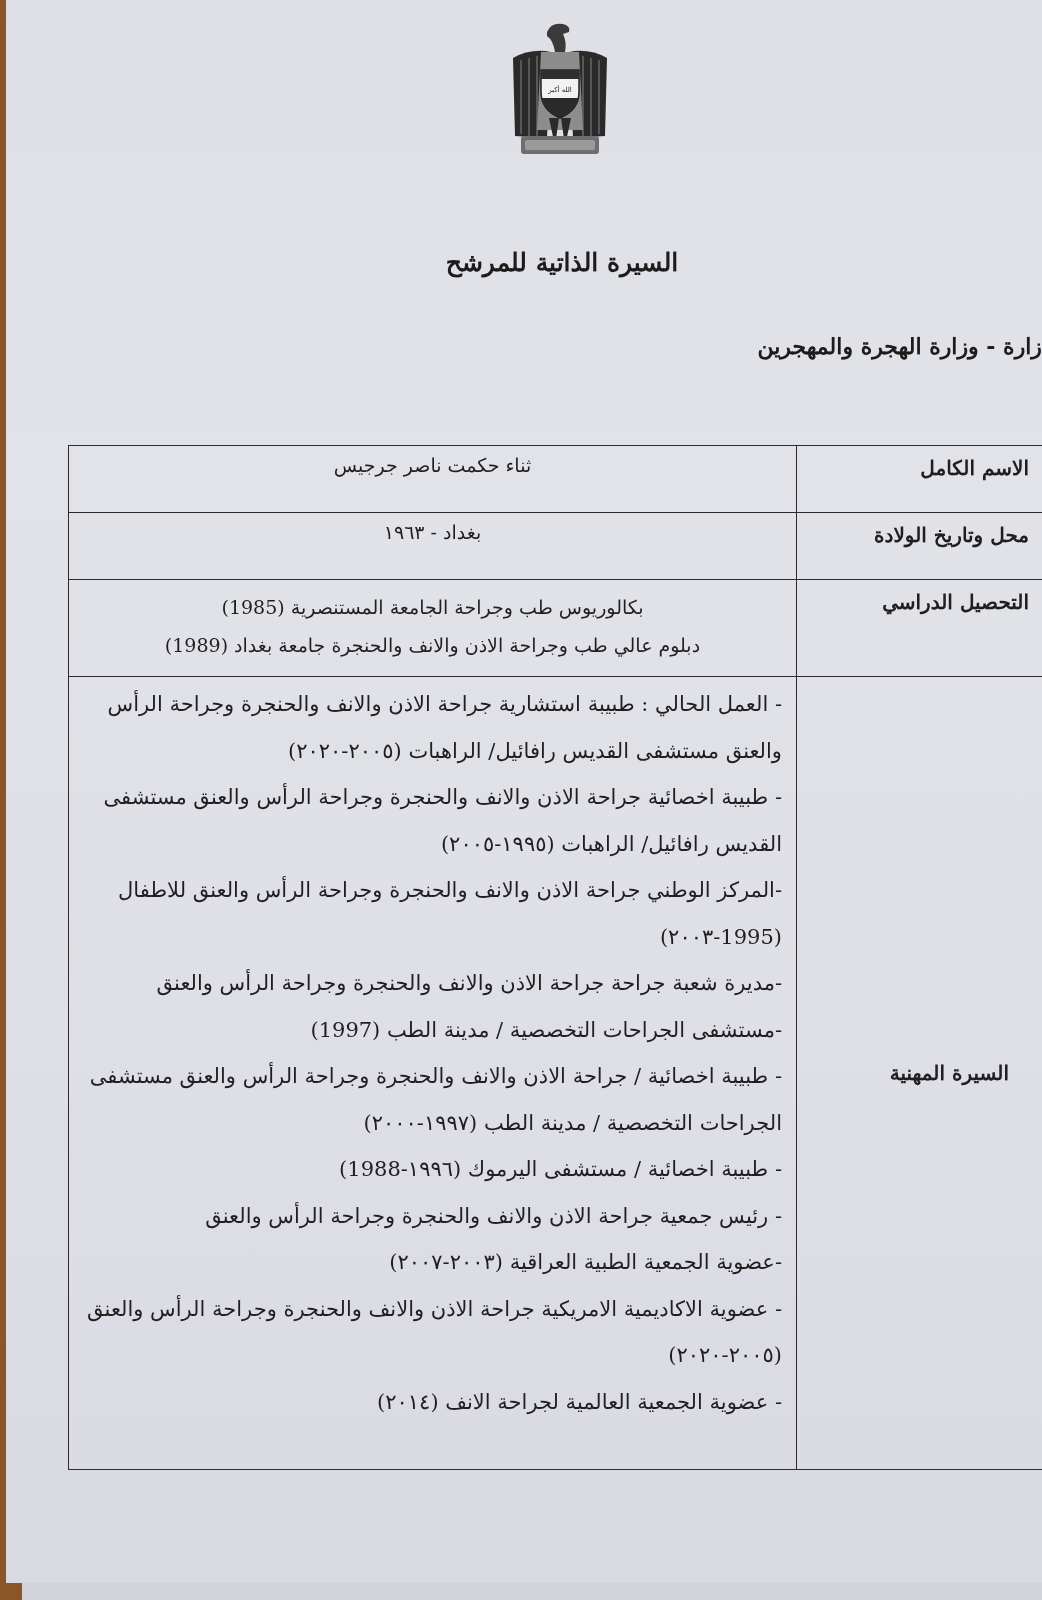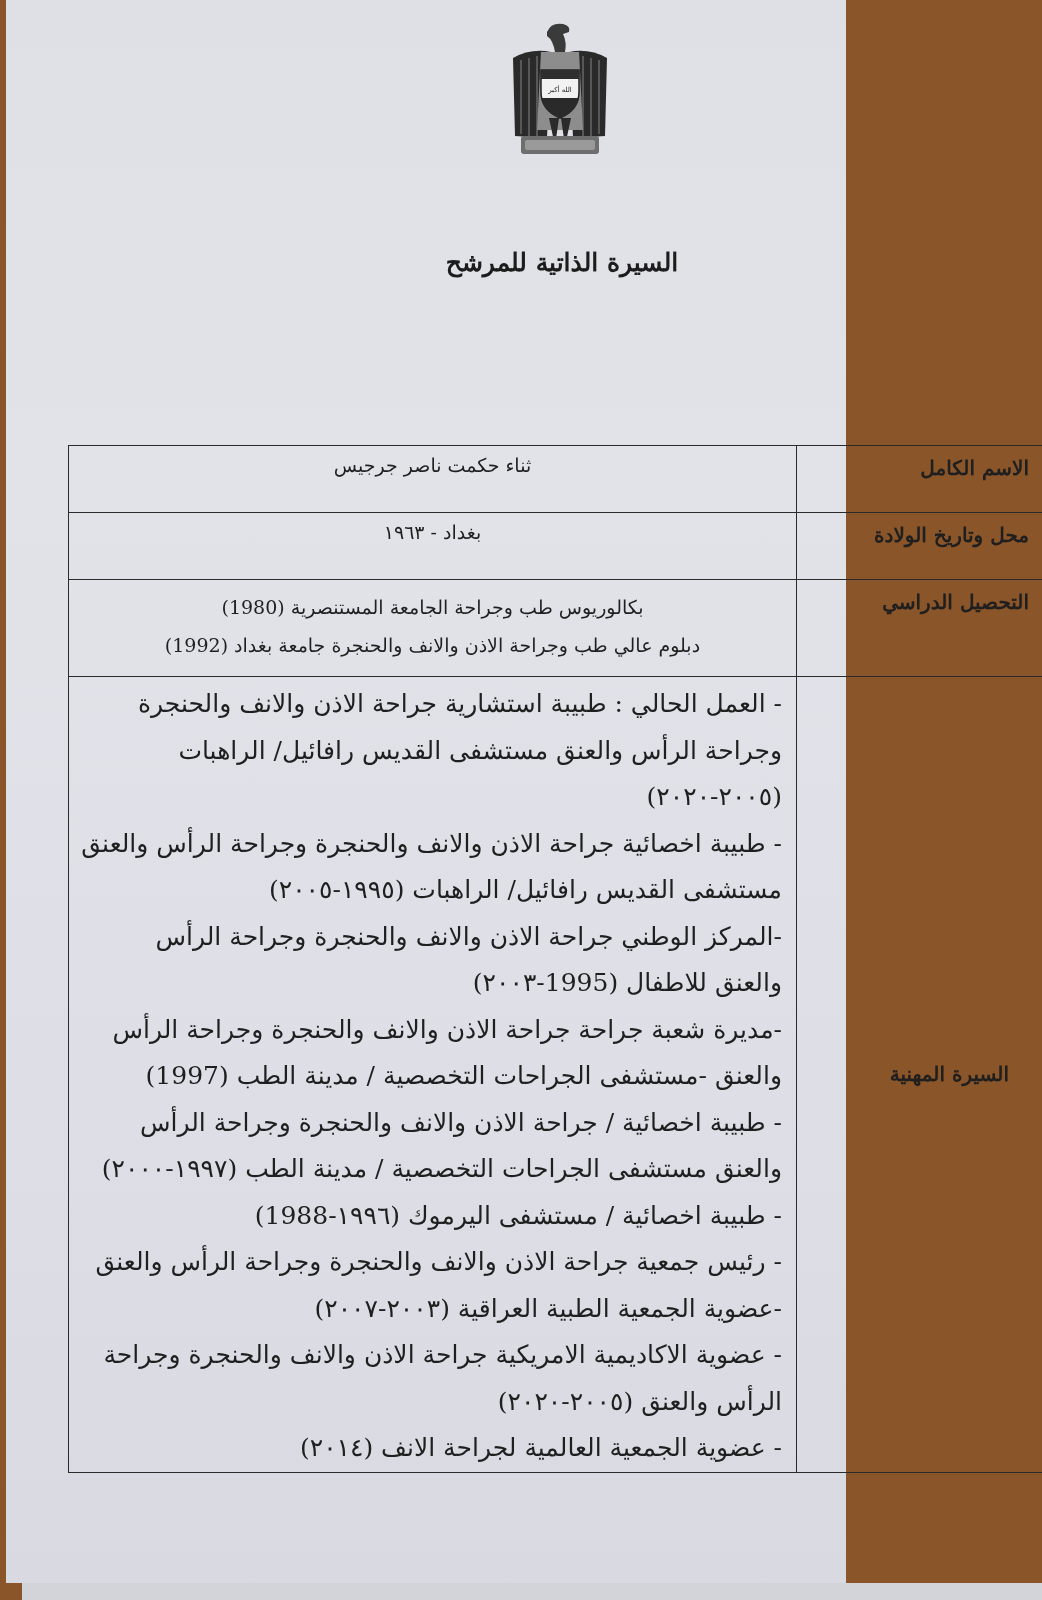--- a/index.html
+++ b/index.html
@@ -11,21 +11,21 @@
       height: 1600px;
       position: relative;
       overflow: hidden;
       background: #8a5528;
       font-family: "DejaVu Serif", "Liberation Serif", serif;
     }
     .page {
       position: absolute;
       left: 6px;
       top: 0;
-      width: 840px;
+      width: 1036px;
       height: 1583px;
       background: linear-gradient(180deg, #dfe0e6 0%, #e2e3e9 30%, #dedfe6 70%, #d9dae1 100%);
     }
     .page-under {
       position: absolute;
       left: 22px;
       top: 1583px;
       width: 1020px;
       height: 17px;
       background: #d3d4da;
@@ -95,21 +95,21 @@
       line-height: 38px;
     }
     .row-career td.label {
       vertical-align: middle;
       padding-top: 0;
       padding-right: 48px;
     }
     .row-career td.value {
       text-align: right;
       padding: 4px 14px 0 12px;
-      font-size: 25px;
+      font-size: 21px;
       line-height: 46.5px;
     }
     .career-item {
       display: block;
     }
   </style>
 </head>
 <body>
 
 <div class="page">
@@ -137,36 +137,37 @@
     <text x="59" y="74" font-size="7" text-anchor="middle" fill="#222" font-family="DejaVu Sans, sans-serif">الله أكبر</text>
 
     <path d="M48 100 L54 128 L58 100 Z M60 100 L64 128 L70 100 Z" fill="#2a2a2a"></path>
 
     <rect x="20" y="118" width="78" height="18" rx="3" fill="#6e6e6e"></rect>
     <rect x="24" y="122" width="70" height="10" rx="2" fill="#9a9a9a"></rect>
   </svg>
 
   <div class="doc-title">السيرة الذاتية للمرشح</div>
 
+  <div class="ministry">زارة - وزارة الهجرة والمهجرين</div>
 
   <table class="cv-table">
     <tbody>
         <tr class="row-name">
       <td class="label">الاسم الكامل</td>
       <td class="value">ثناء حكمت ناصر جرجيس</td>
     </tr>
     <tr class="row-birth">
       <td class="label">محل وتاريخ الولادة</td>
       <td class="value">بغداد - ١٩٦٣</td>
     </tr>
     <tr class="row-edu">
       <td class="label">التحصيل الدراسي</td>
       <td class="value">
-        <div class="edu-line">بكالوريوس طب وجراحة الجامعة المستنصرية (1980)</div>
-        <div class="edu-line">دبلوم عالي طب وجراحة الاذن والانف والحنجرة جامعة بغداد (1992)</div>
+        <div class="edu-line">بكالوريوس طب وجراحة الجامعة المستنصرية (1985)</div>
+        <div class="edu-line">دبلوم عالي طب وجراحة الاذن والانف والحنجرة جامعة بغداد (1989)</div>
       </td>
     </tr>
     <tr class="row-career">
       <td class="label">السيرة المهنية</td>
       <td class="value">
         <span class="career-item">- العمل الحالي : طبيبة استشارية جراحة الاذن والانف والحنجرة وجراحة الرأس والعنق مستشفى القديس رافائيل/ الراهبات (٢٠٠٥-٢٠٢٠)</span>
         <span class="career-item">- طبيبة اخصائية  جراحة الاذن والانف والحنجرة وجراحة الرأس والعنق مستشفى القديس رافائيل/ الراهبات (١٩٩٥-٢٠٠٥)</span>
         <span class="career-item">-المركز الوطني جراحة الاذن والانف والحنجرة وجراحة الرأس والعنق للاطفال (1995-٢٠٠٣)</span>
         <span class="career-item">-مديرة شعبة جراحة جراحة الاذن والانف والحنجرة وجراحة الرأس والعنق -مستشفى الجراحات التخصصية / مدينة الطب (1997)</span>
         <span class="career-item">- طبيبة اخصائية / جراحة الاذن والانف والحنجرة وجراحة الرأس والعنق مستشفى الجراحات التخصصية / مدينة الطب (١٩٩٧-٢٠٠٠)</span>

